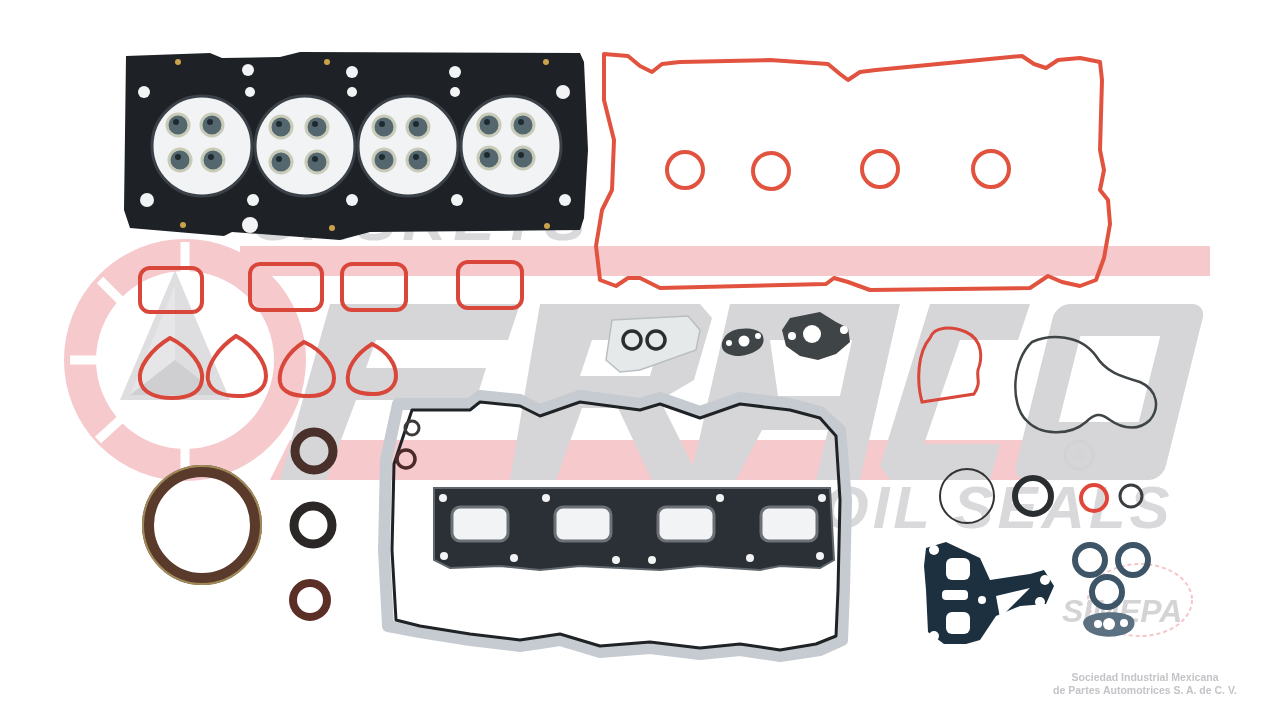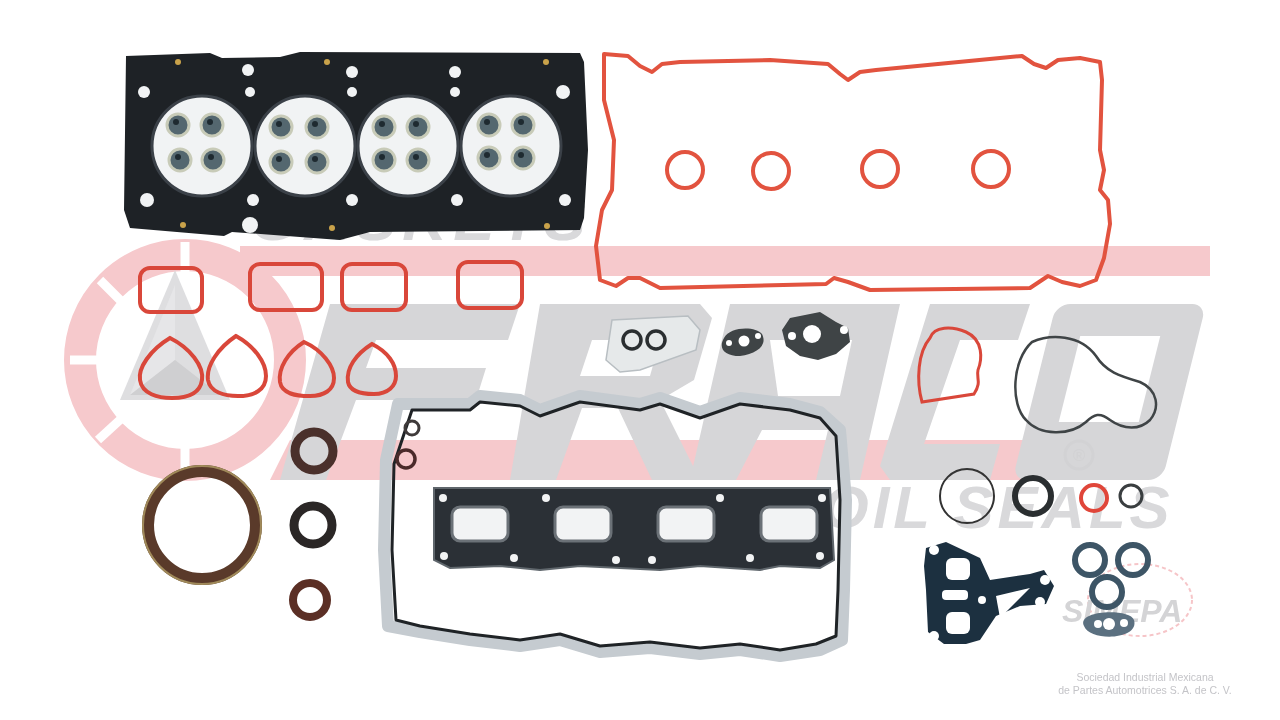--- a/index.html
+++ b/index.html
@@ -6,21 +6,21 @@
   body { width: 1280px; height: 720px; overflow: hidden; position: relative; font-family: "Liberation Sans", sans-serif; }
   .stage { position: absolute; left: 0; top: 0; width: 1280px; height: 720px; }
   .stage svg { position: absolute; left: 0; top: 0; }
   .disclaimer {
     position: absolute; left: 32px; top: 680px;
     font-size: 13px; font-weight: bold; color: #a9a9ae;
     font-family: "Liberation Sans", sans-serif; letter-spacing: 0.1px;
   }
   .company {
     position: absolute; left: 1030px; top: 671px; width: 230px;
-    text-align: center; font-size: 10.5px; font-weight: normal; color: #c4c4c8; line-height: 13px;
+    text-align: center; font-size: 10.5px; font-weight: bold; color: #c4c4c8; line-height: 13px;
     font-family: "Liberation Sans", sans-serif;
   }
   .company div { white-space: nowrap; }
   .wm-text { font-family: "Liberation Sans", sans-serif; font-style: italic; font-weight: bold; }
 </style>
 </head>
 <body>
 
 <div class="stage">
 <svg width="1280" height="720" viewBox="0 0 1280 720">

